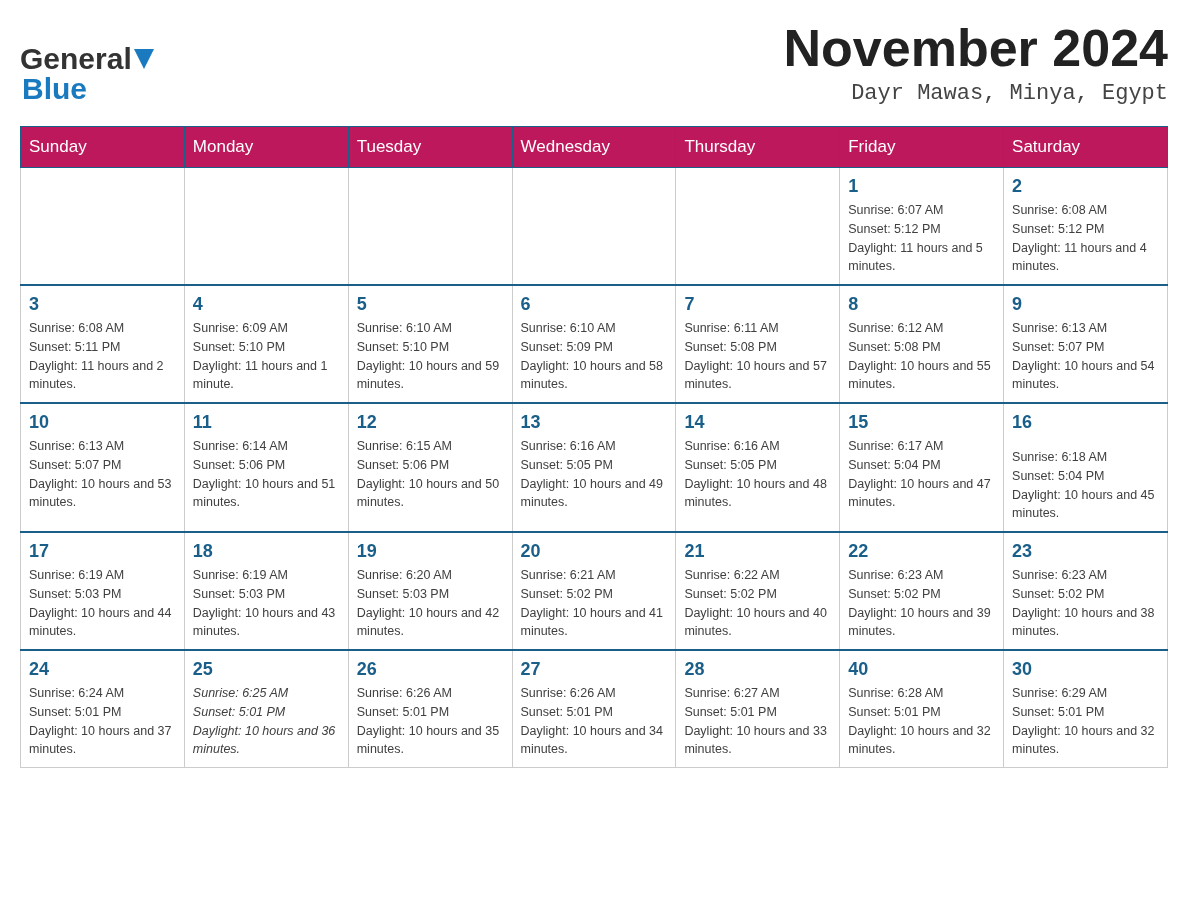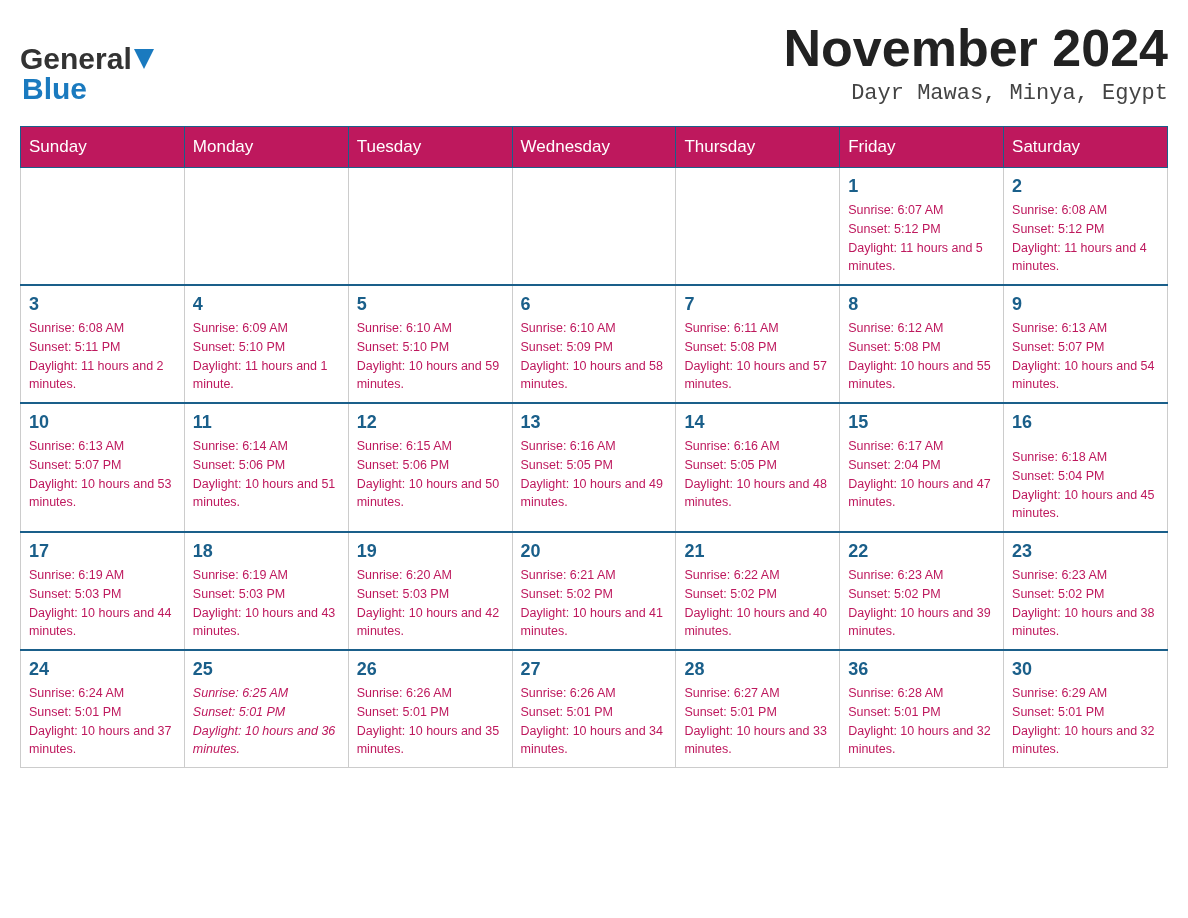--- a/index.html
+++ b/index.html
@@ -62,21 +62,21 @@
     }
     .day-number {
       font-size: 18px;
       color: #1a5f8a;
       font-weight: bold;
       display: block;
       margin-bottom: 4px;
     }
     .day-info {
       font-size: 12.5px;
-      color: #be185d;
+      color: #404040;
       line-height: 1.5;
     }
     .empty-cell {
       background: #f9f9f9;
     }
     .row-divider td {
       border-top: 2px solid #1a5f8a;
     }
   </style>
 </head>
@@ -201,21 +201,21 @@
         </td>
         <td>
           <span class="day-number">14</span>
           <div class="day-info" style="white-space: pre-line;">Sunrise: 6:16 AM
 Sunset: 5:05 PM
 Daylight: 10 hours and 48 minutes.</div>
         </td>
         <td>
           <span class="day-number">15</span>
           <div class="day-info" style="white-space: pre-line;">Sunrise: 6:17 AM
-Sunset: 2:04 PM
+Sunset: 5:04 PM
 Daylight: 10 hours and 47 minutes.</div>
         </td>
         <td>
           <span class="day-number">16</span>
           <div class="day-info" style="white-space: pre-line; margin-top: 15px;">Sunrise: 6:18 AM
 Sunset: 5:04 PM
 Daylight: 10 hours and 45 minutes.</div>
         </td>
       </tr>
       <tr class="row-divider">
@@ -287,21 +287,21 @@
 Sunset: 5:01 PM
 Daylight: 10 hours and 34 minutes.</div>
         </td>
         <td>
           <span class="day-number">28</span>
           <div class="day-info" style="white-space: pre-line;">Sunrise: 6:27 AM
 Sunset: 5:01 PM
 Daylight: 10 hours and 33 minutes.</div>
         </td>
         <td>
-          <span class="day-number">36</span>
+          <span class="day-number">40</span>
           <div class="day-info" style="white-space: pre-line;">Sunrise: 6:28 AM
 Sunset: 5:01 PM
 Daylight: 10 hours and 32 minutes.</div>
         </td>
         <td>
           <span class="day-number">30</span>
           <div class="day-info" style="white-space: pre-line;">Sunrise: 6:29 AM
 Sunset: 5:01 PM
 Daylight: 10 hours and 32 minutes.</div>
         </td>

